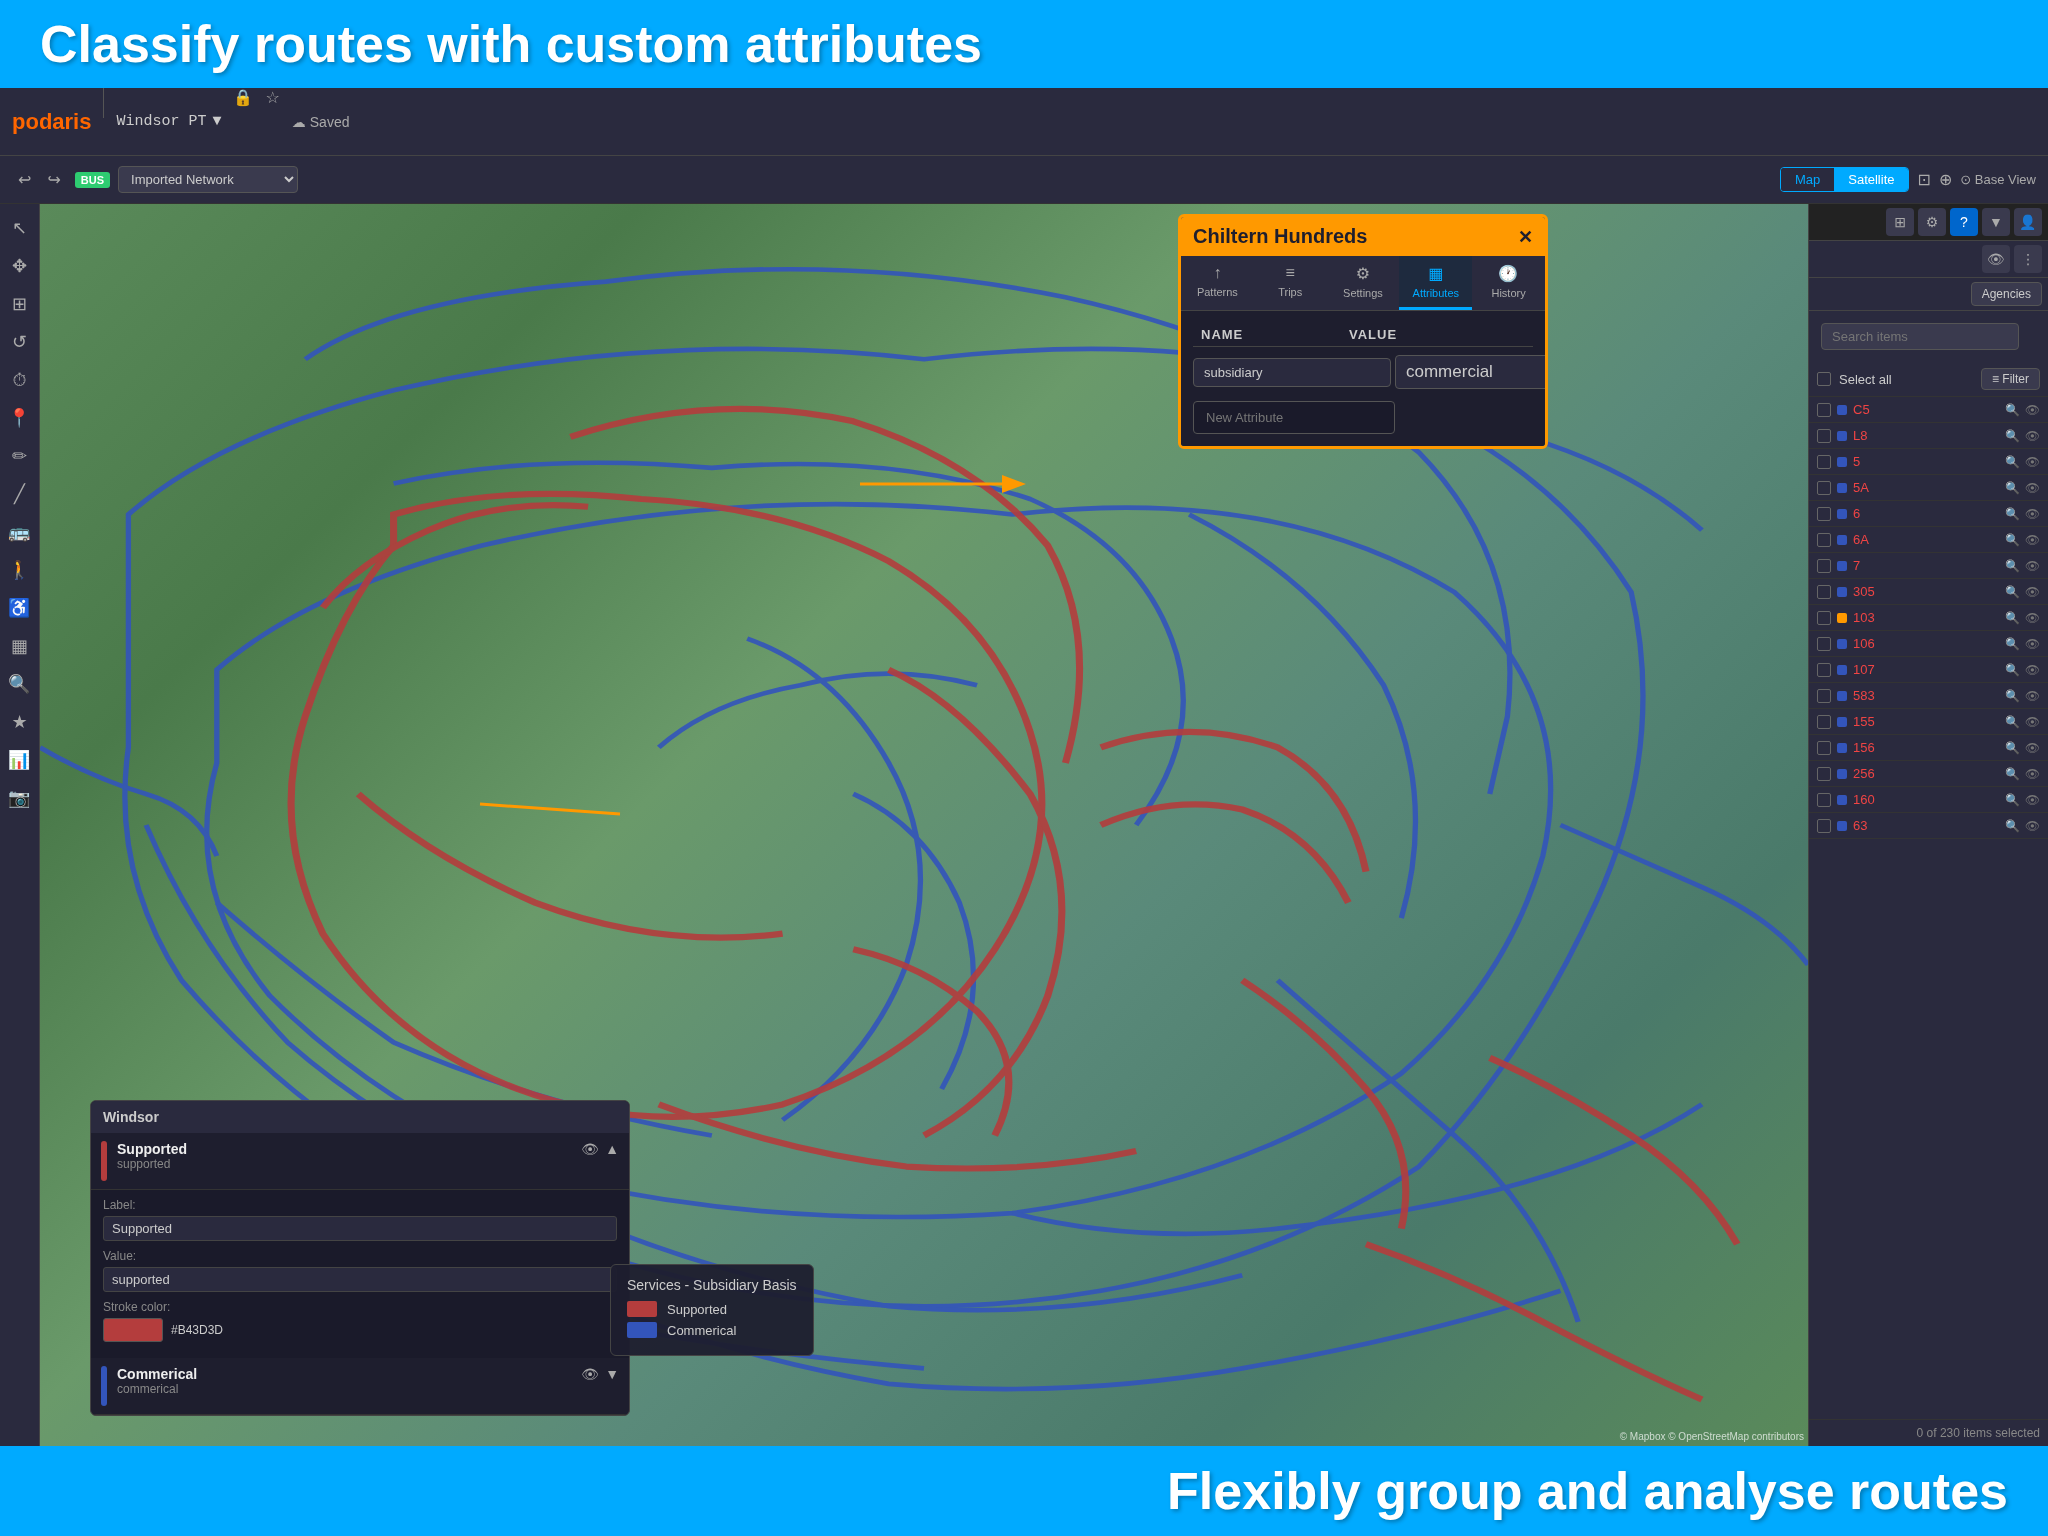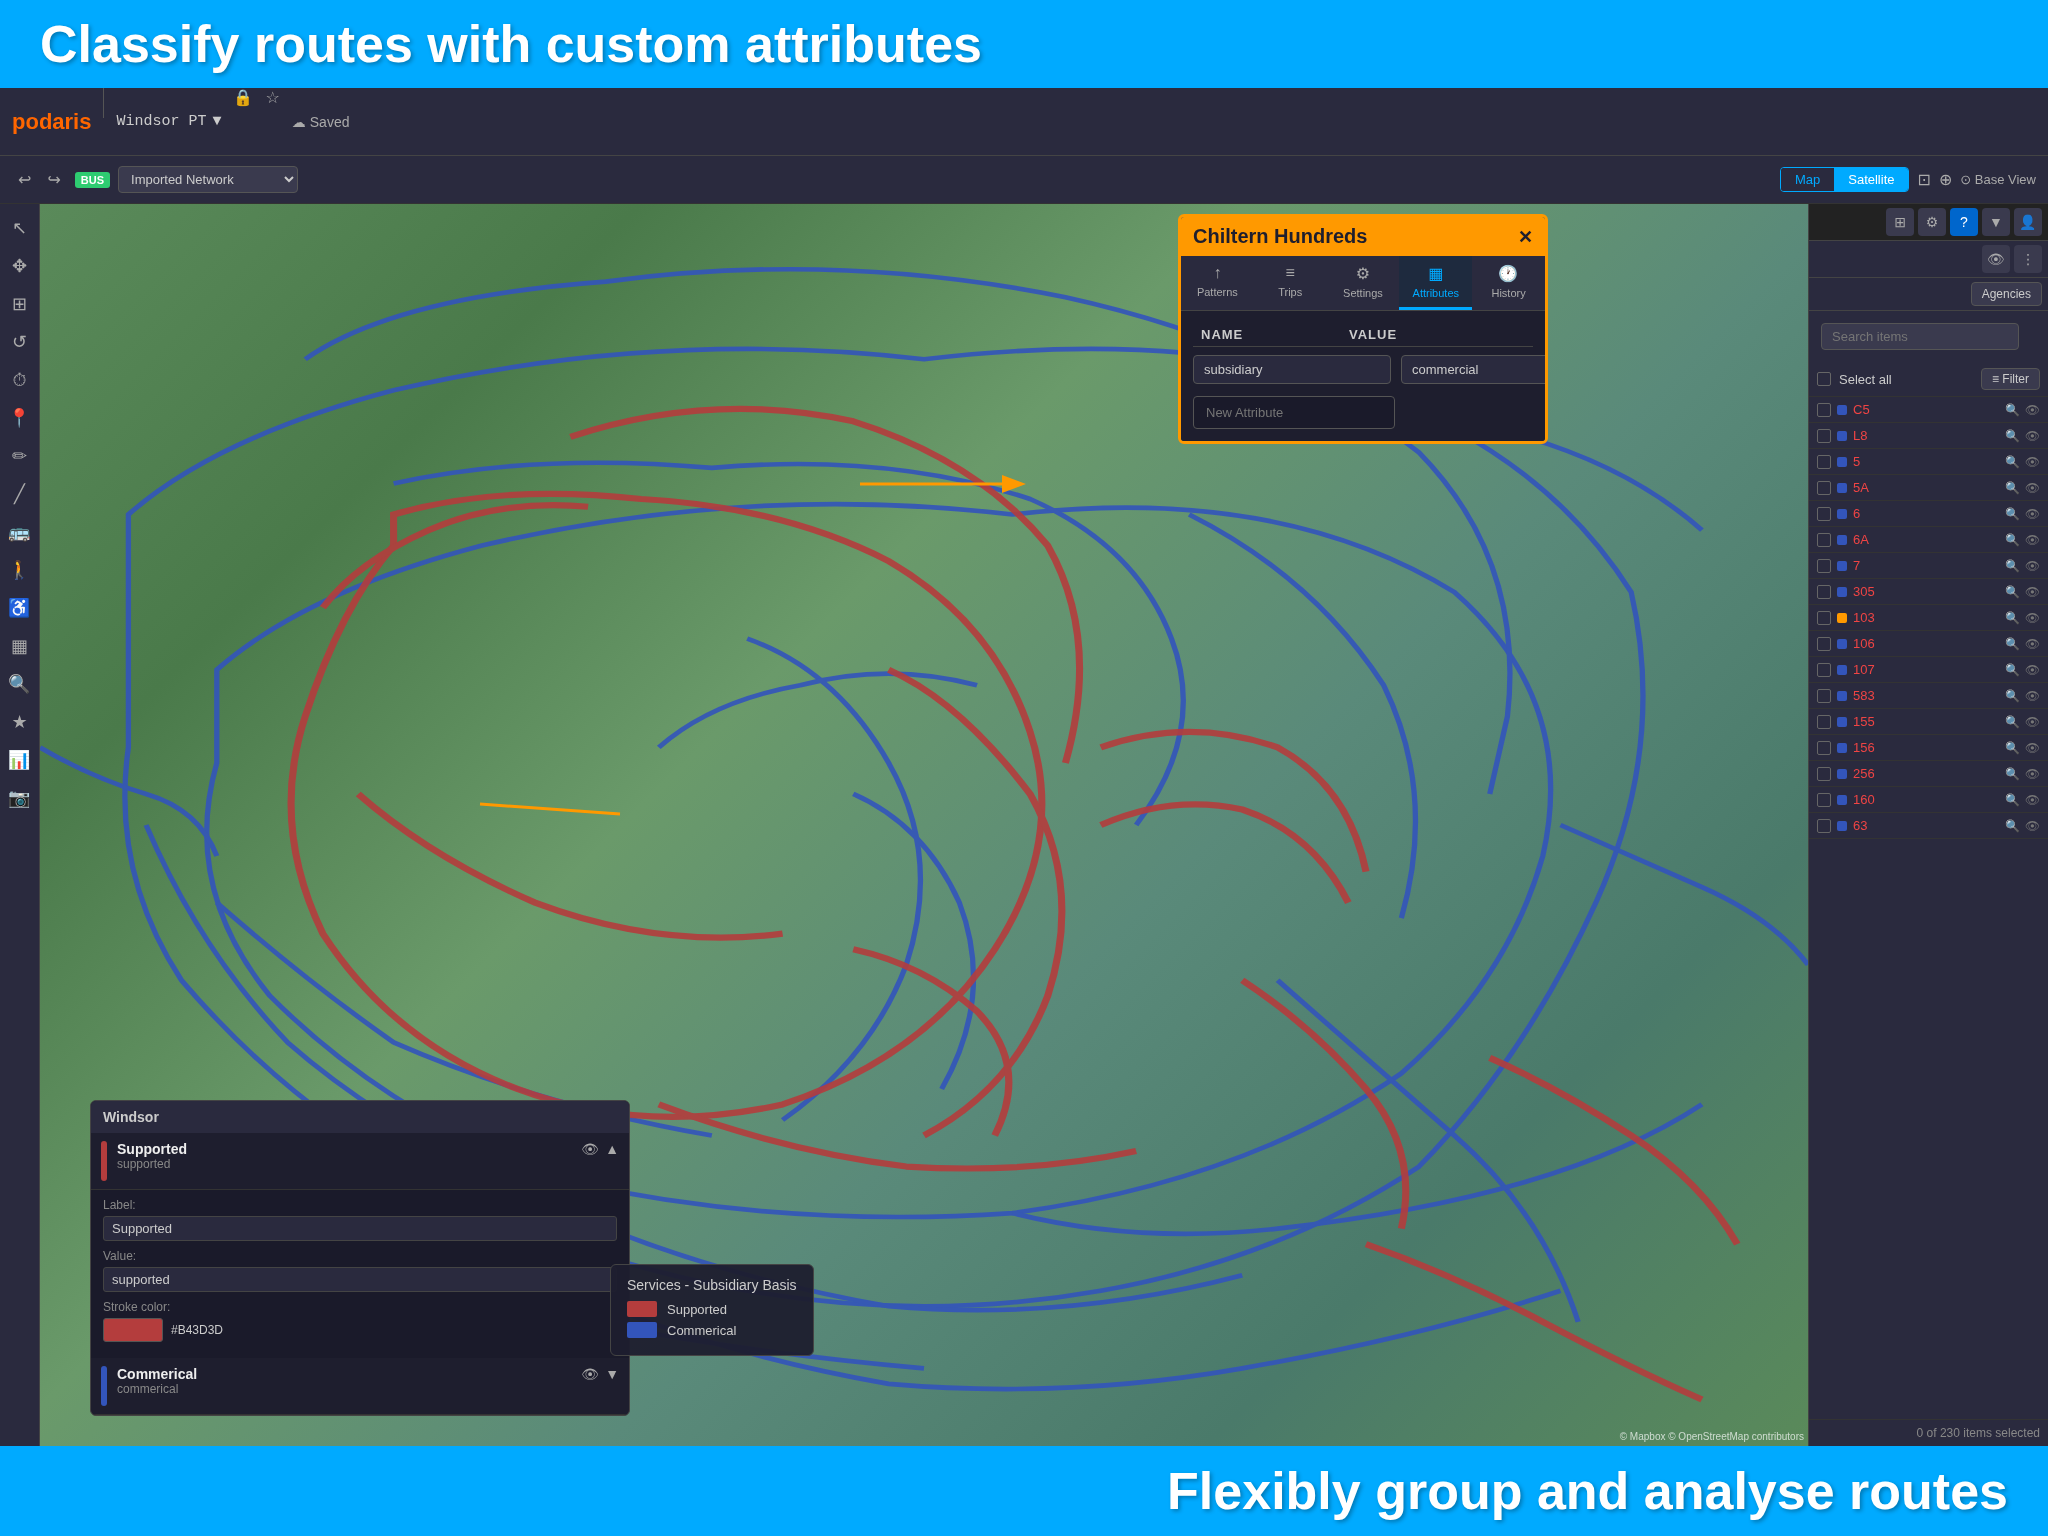--- a/index.html
+++ b/index.html
@@ -524,41 +524,41 @@
     .attr-col-value {
       color: #ccc;
       font-size: 13px;
       font-weight: bold;
       flex: 1;
       letter-spacing: 1px;
     }
 
     .attr-row {
       display: flex;
-      gap: 10px;
+      gap: 4px;
       align-items: center;
       margin-bottom: 12px;
     }
     .attr-input-name {
       flex: 1;
       background: #2a2a3e;
       border: 1px solid #555;
       color: #ccc;
       padding: 6px 10px;
       border-radius: 4px;
       font-size: 13px;
     }
     .attr-input-value {
       flex: 1;
       background: #2a2a3e;
       border: 1px solid #555;
       color: #ccc;
       padding: 6px 10px;
       border-radius: 4px;
-      font-size: 13px;
+      font-size: 17px;
     }
 
     .new-attr-row {
       display: flex;
       gap: 10px;
       align-items: center;
       margin-top: 4px;
     }
     .new-attr-input {
       flex: 1;

